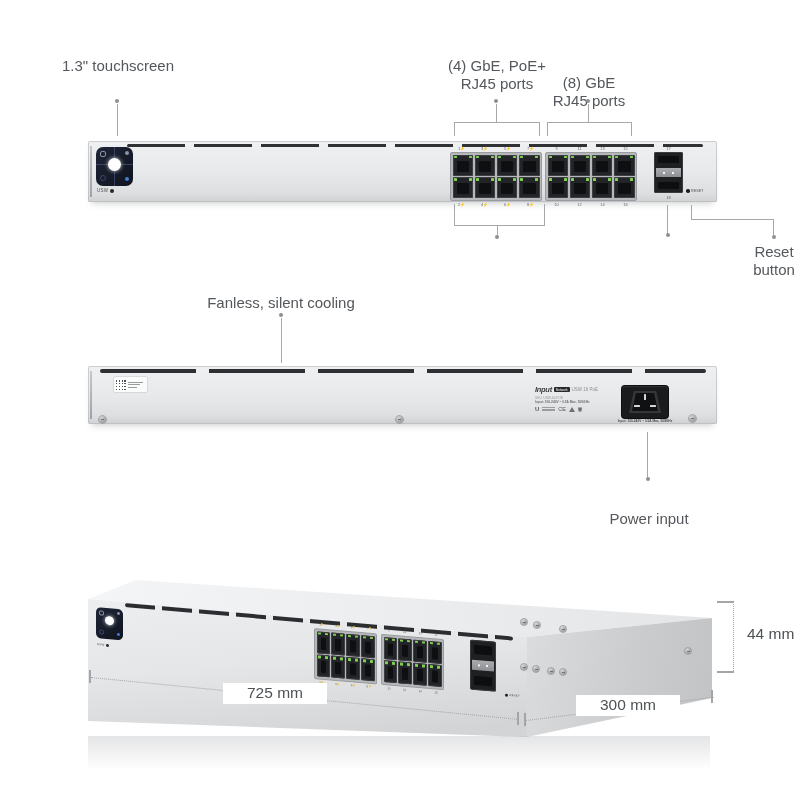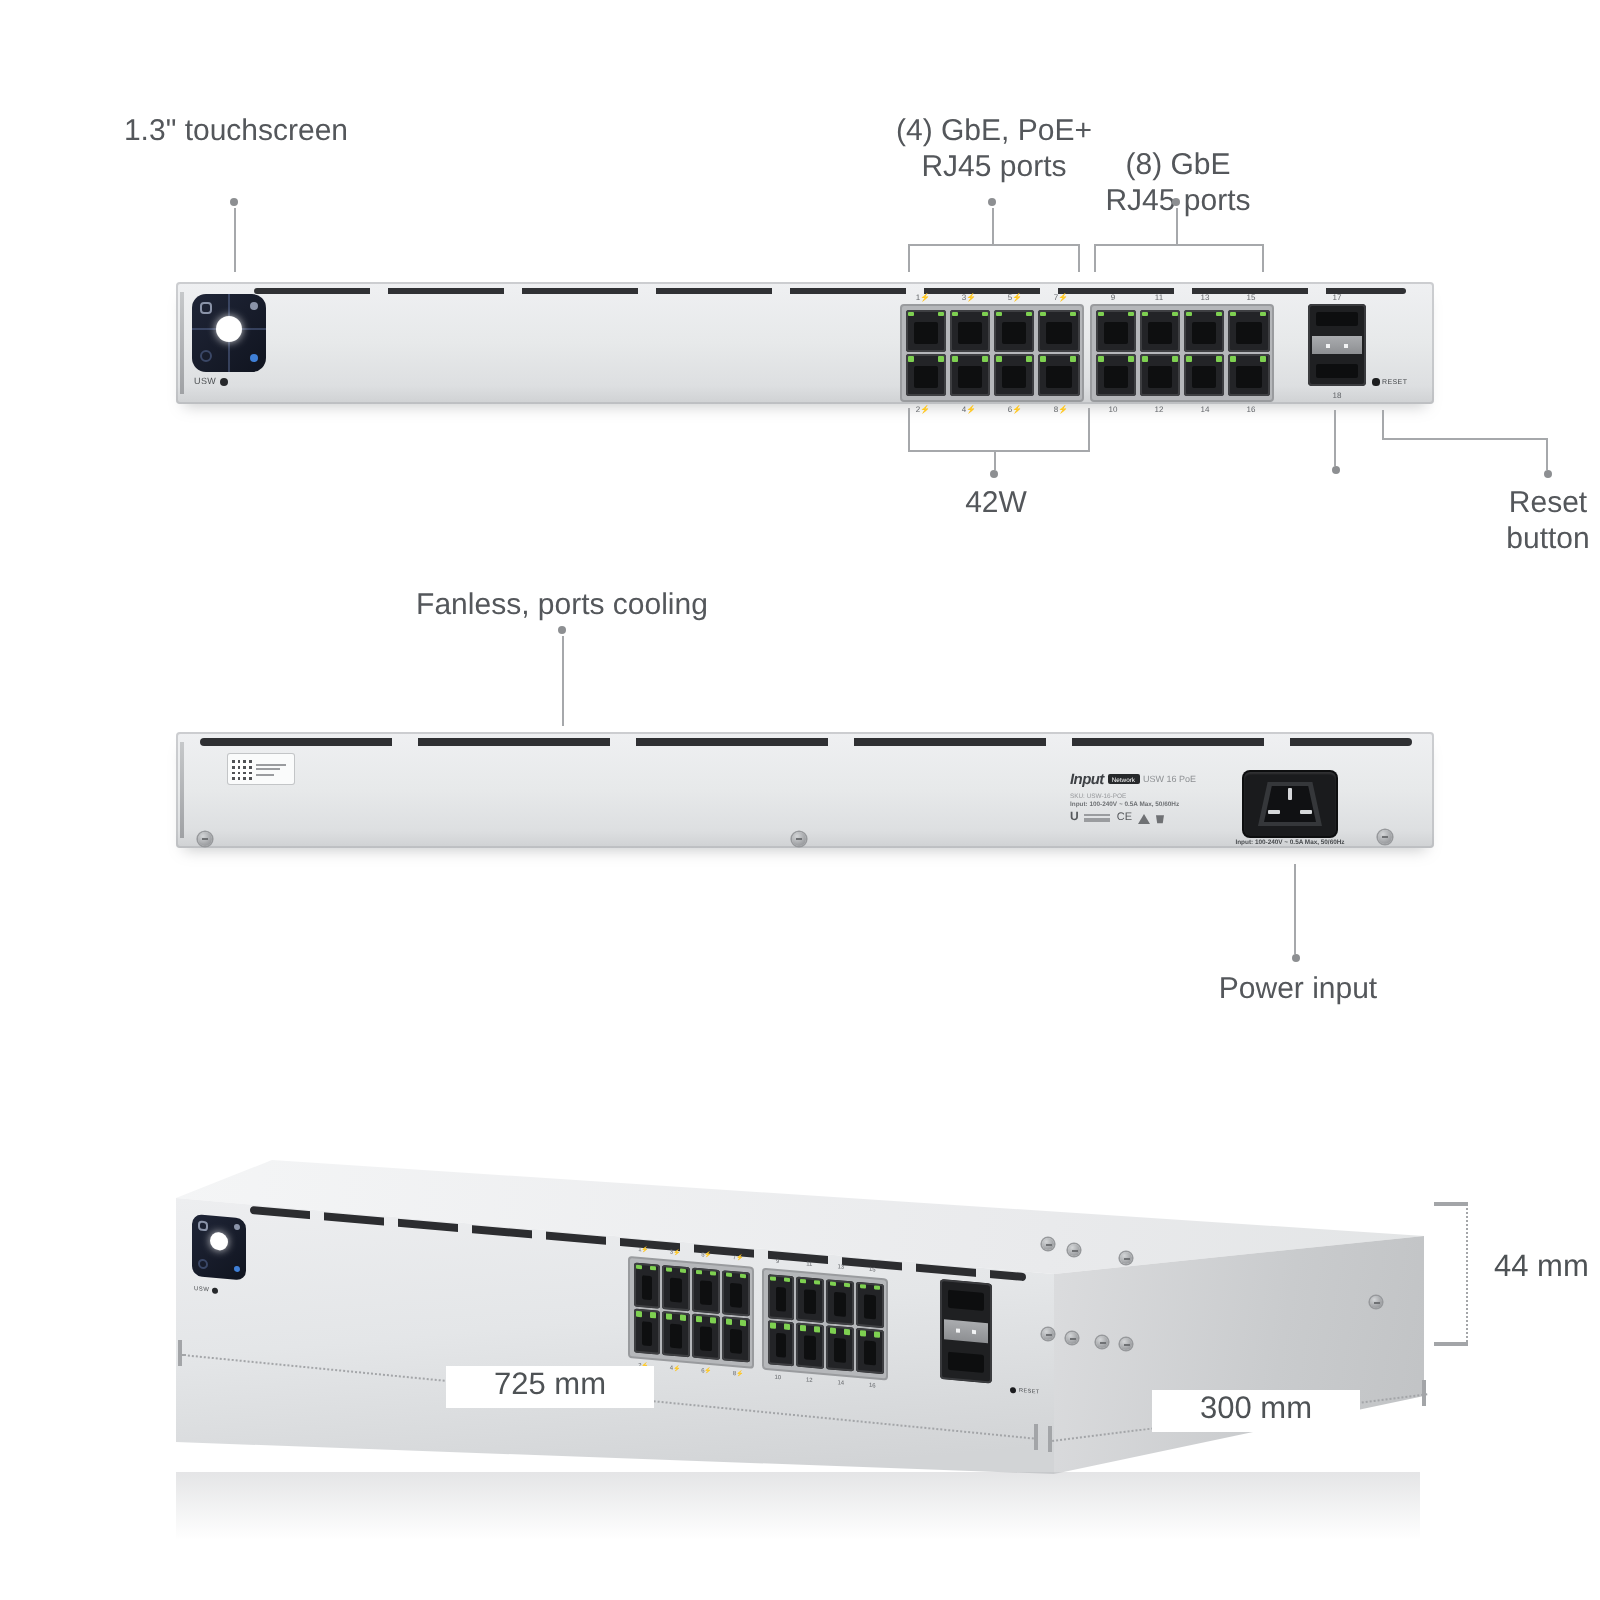--- a/index.html
+++ b/index.html
@@ -272,37 +272,36 @@
     <div class="reset" style="left:598px;top:48px;">
       <i></i>
         <span>RESET</span>
     </div>
   </div>
 
   <div class="brk-up" style="left:454px;top:204px;width:89px;height:21px;"></div>
   <div class="vline" style="left:497px;top:225px;height:10px;"></div>
   <div class="dot" style="left:495px;top:235px;"></div>
   <div class="co" style="left:418px;top:243px;width:160px;">
-    <div>42W</div>
   </div>
 
   <div class="vline" style="left:667px;top:205px;height:28px;"></div>
   <div class="dot" style="left:665.5px;top:233px;"></div>
 
   <div class="vline" style="left:691px;top:205px;height:15px;"></div>
   <div class="hline" style="left:691px;top:219px;width:83px;"></div>
   <div class="vline" style="left:773px;top:219px;height:16px;"></div>
   <div class="dot" style="left:771.5px;top:235px;"></div>
   <div class="co" style="left:714px;top:243px;width:120px;">
     <div>Reset</div>
     <div>button</div>
   </div>
 
   <div class="co" style="left:181px;top:294px;width:200px;">
-    <div>Fanless, ports cooling</div>
+    <div>Fanless, silent cooling</div>
   </div>
   <div class="dot" style="left:279px;top:313px;"></div>
   <div class="vline" style="left:280.5px;top:318px;height:45px;"></div>
 
   <div class="chassis" style="top:366px;height:58px;">
     <div class="edge-l"></div>
     <div class="vents back"></div>
 
     <div class="qr-label" style="left:26px;top:11px;">
       <div class="qr"></div>
@@ -343,21 +342,21 @@
       <div class="inlet-hole"></div>
       <div class="pin" style="left:22px;top:8px;width:2px;height:6px;"></div>
       <div class="pin" style="left:12px;top:19px;width:6px;height:2px;"></div>
       <div class="pin" style="right:12px;top:19px;width:6px;height:2px;"></div>
     </div>
     <div class="inlet-label" style="left:521px;top:53px;width:72px;">Input: 100-240V ~ 0.5A Max, 50/60Hz</div>
   </div>
 
   <div class="vline" style="left:647px;top:432px;height:45px;"></div>
   <div class="dot" style="left:645.5px;top:477px;"></div>
-  <div class="co" style="left:574px;top:486px;width:150px;">
+  <div class="co" style="left:574px;top:510px;width:150px;">
     <div>Power input</div>
   </div>
 
   <div id="iso">
     <div class="face f-top"></div>
     <div class="face f-right"></div>
     <div class="face f-front"></div>
     <div class="iso-reflect"></div>
 
     <div class="iso-vents iso-skew"></div>

